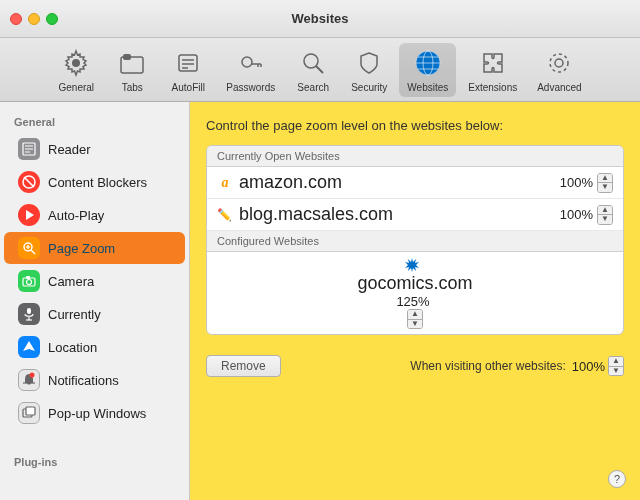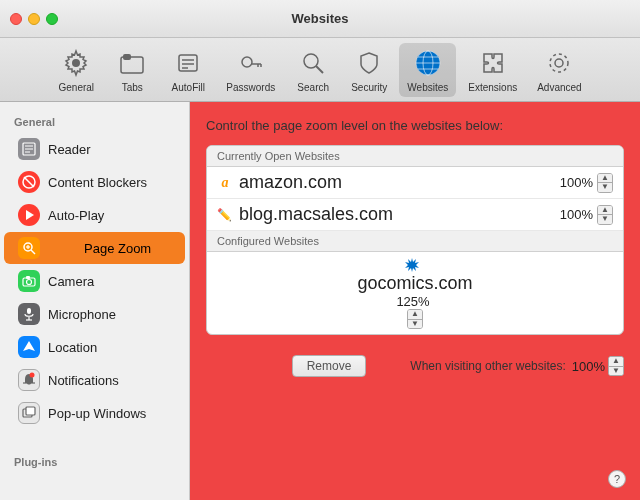--- a/index.html
+++ b/index.html
@@ -109,40 +109,40 @@
       gap: 8px;
       padding: 5px 14px;
       cursor: pointer;
       border-radius: 5px;
       margin: 1px 4px;
     }
     .sidebar-item.active {
       background: #f47e20;
       border-radius: 6px;
     }
-    .sidebar-item.active .sidebar-item-label { color: #000000; margin-left: 36px; }
+    .sidebar-item.active .sidebar-item-label { color: #0c4a6e; }
     .sidebar-item-icon {
       width: 22px;
       height: 22px;
       flex-shrink: 0;
       display: flex;
       align-items: center;
       justify-content: center;
       border-radius: 5px;
     }
     .sidebar-item-label {
       font-size: 13px;
       color: #222;
     }
 
     
     .content {
       flex: 1;
       padding: 16px;
-      background: #ef4444;
+      background: #fde047;
       overflow-y: auto;
     }
     .content-description {
       font-size: 13px;
       color: #333;
       margin-bottom: 12px;
     }
     .websites-table {
       background: white;
       border: 1px solid #c8c8c8;
@@ -205,23 +205,22 @@
       cursor: pointer;
       font-size: 8px;
       color: #555;
       line-height: 1;
     }
     .stepper-up { border-bottom: 1px solid #aaa; }
 
     .bottom-bar {
       display: flex;
       align-items: center;
-      justify-content: flex-end;
+      justify-content: space-between;
       margin-top: 6px;
-      gap: 44px;
     }
     .remove-btn {
       padding: 3px 14px;
       background: linear-gradient(to bottom, #f5f5f5, #e5e5e5);
       border: 1px solid #b0b0b0;
       border-radius: 4px;
       font-size: 12px;
       cursor: pointer;
       color: #555;
     }
@@ -438,21 +437,21 @@
 
     <div class="sidebar-item">
       <div class="sidebar-item-icon" style="background:#636366; border-radius:6px;">
         <svg width="16" height="16" viewBox="0 0 16 16">
           <rect x="6" y="2" width="4" height="6" rx="2" fill="white"></rect>
           <path d="M4 8 C4 11 12 11 12 8" fill="none" stroke="white" stroke-width="1.2"></path>
           <line x1="8" y1="11" x2="8" y2="14" stroke="white" stroke-width="1.2"></line>
           <line x1="5" y1="14" x2="11" y2="14" stroke="white" stroke-width="1.2"></line>
         </svg>
       </div>
-      <span class="sidebar-item-label">Microphone</span>
+      <span class="sidebar-item-label">Currently</span>
     </div>
 
     <div class="sidebar-item">
       <div class="sidebar-item-icon" style="background:#0a84ff; border-radius:6px;">
         <svg width="16" height="16" viewBox="0 0 16 16">
           <polygon points="8,2 14,12 8,10 2,12" fill="white"></polygon>
         </svg>
       </div>
       <span class="sidebar-item-label">Location</span>
     </div>

